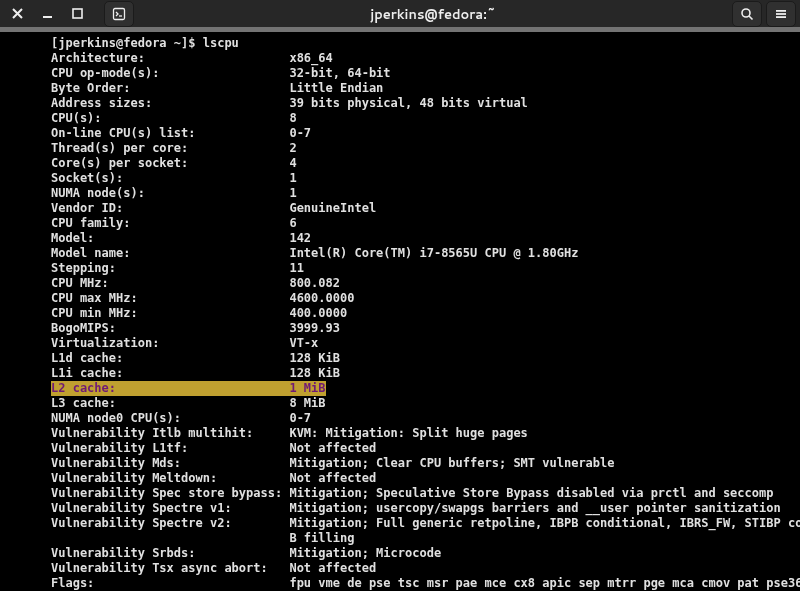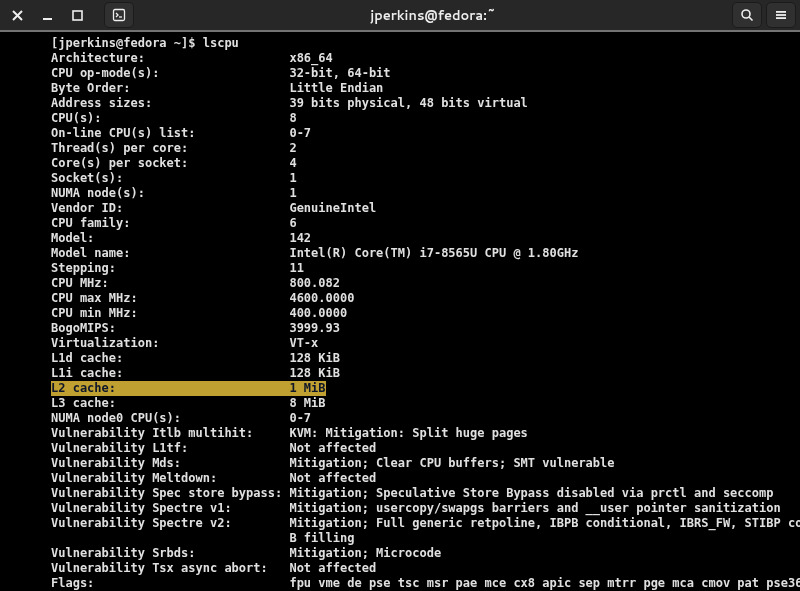--- a/index.html
+++ b/index.html
@@ -11,21 +11,21 @@
     font-size: 12px;
     color: #e0e0e0;
     overflow: hidden;
   }
   .titlebar {
     height: 32px;
     background: #272727;
     display: flex;
     align-items: center;
     padding: 11px 4px;
-    border-bottom: 2px solid #737373;
+    border-bottom: 5px solid #737373;
   }
   .titlebar-left, .titlebar-right {
     display: flex;
     align-items: center;
     gap: 4px;
   }
   .titlebar-center {
     flex: 1;
     text-align: center;
     font-family: Cantarell, "DejaVu Sans", sans-serif;
@@ -60,21 +60,21 @@
   .terminal {
     padding: 4px 4px 4px 4px;
     line-height: 15px;
     white-space: pre;
     font-weight: 700;
     letter-spacing: 0;
   }
   .row { white-space: pre; margin-left: 47px; }
   .hl {
     background: #c0a030;
-    color: #0f172a;
+    color: #701a75;
     display: inline-block;
     text-align: right;
   }
 </style>
 </head>
 <body>
 
 <div class="titlebar">
   <div class="titlebar-left">
     <div class="tbtn">

